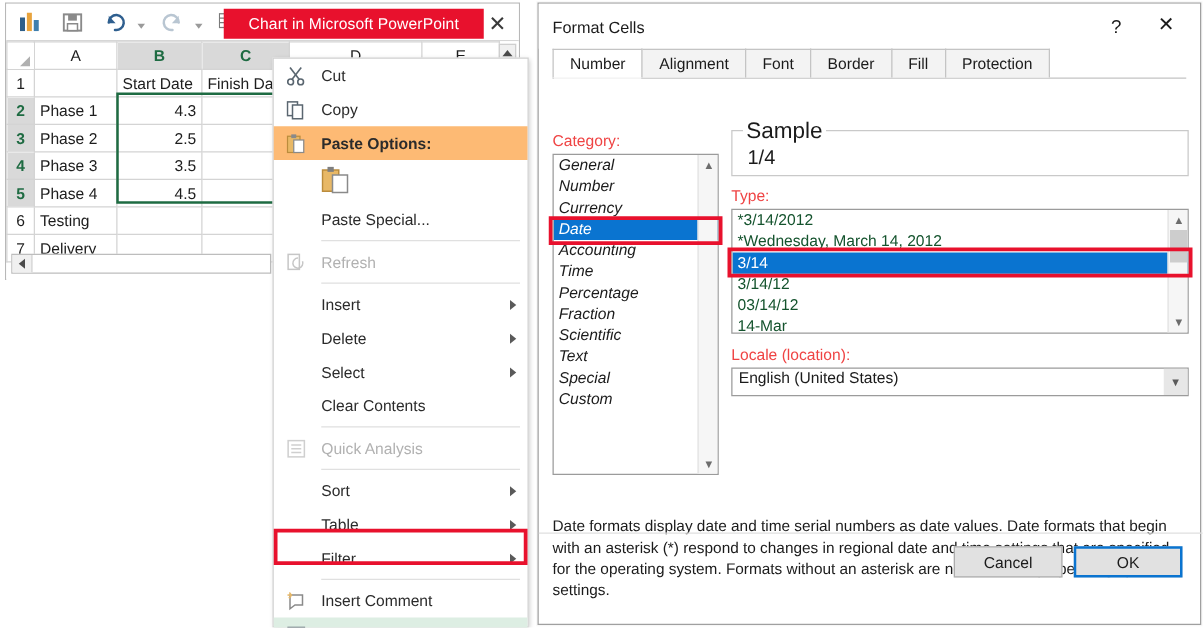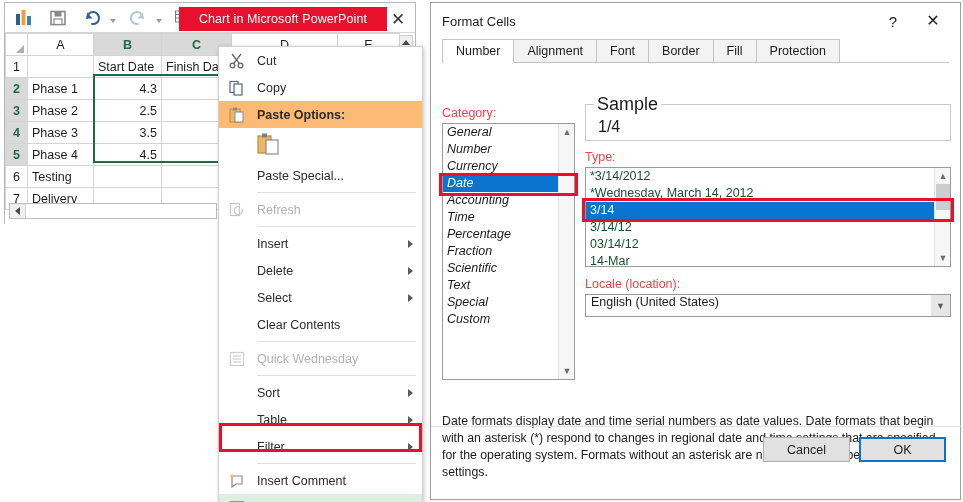--- a/index.html
+++ b/index.html
@@ -489,21 +489,21 @@
 
     <div class="mi disabled">
       <span class="ico">
         <svg width="16" height="16" viewBox="0 0 16 16">
           <rect x="1.5" y="1.5" width="13" height="13" fill="none" stroke="#cfcfcf" stroke-width="1.2"></rect>
           <line x1="4" y1="5" x2="12" y2="5" stroke="#cfcfcf" stroke-width="1.2"></line>
           <line x1="4" y1="8" x2="12" y2="8" stroke="#cfcfcf" stroke-width="1.2"></line>
           <line x1="4" y1="11" x2="12" y2="11" stroke="#cfcfcf" stroke-width="1.2"></line>
         </svg>
       </span>
-      <span>Quick Wednesday</span>
+      <span>Quick Analysis</span>
     </div>
 
     <div class="msep"></div>
 
     <div class="mi">
       <span>Sort</span>
       <span class="sub"></span>
     </div>
     <div class="mi">
       <span>Table</span>

